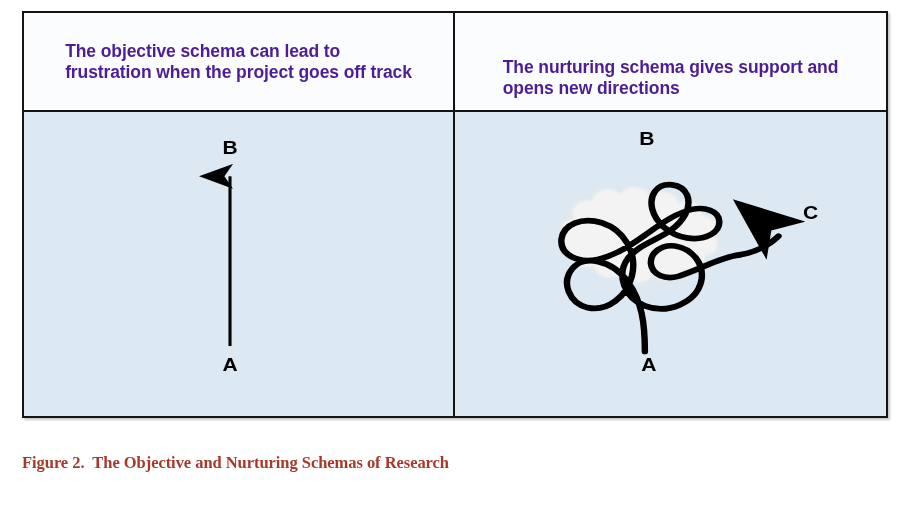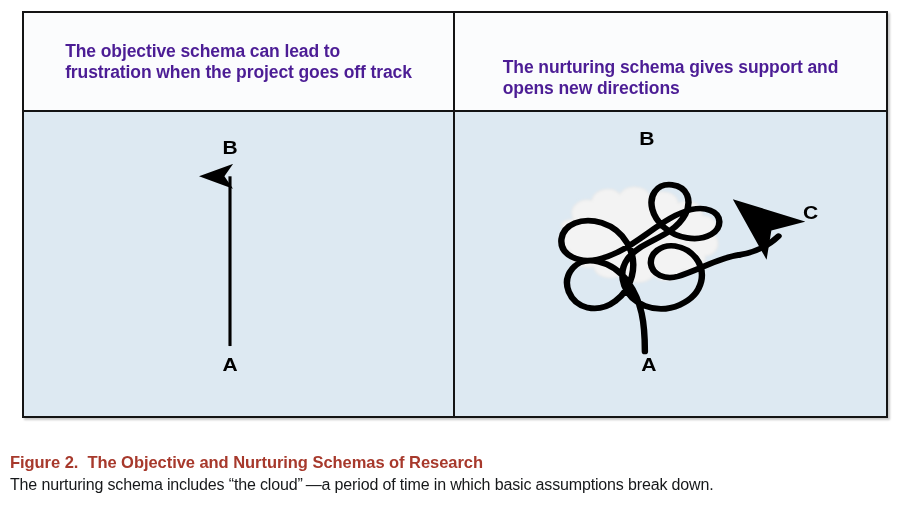--- a/index.html
+++ b/index.html
@@ -84,23 +84,24 @@
     font-family: "Liberation Sans", sans-serif;
     font-size: 21px;
     font-weight: bold;
     fill: #000000;
     text-anchor: middle;
   }
 
   
   .caption {
     position: absolute;
-    left: 10px;
+    left: 22px;
     top: 452px;
     width: 866px;
+    font-family: Liberation Serif, serif;
   }
   .caption-title {
     font-size: 16.5px;
     font-weight: bold;
     color: #a7392c;
     line-height: 1.28;
     letter-spacing: -0.05px;
     white-space: pre;
   }
   .caption-text {
@@ -215,16 +216,15 @@
           <text class="node-label" x="193" y="290">A</text>
           <text class="node-label" x="354" y="120">C</text>
         </svg>
       </div>
 
     </div>
   </div>
 
   <div class="caption">
     <div class="caption-title">Figure 2.  The Objective and Nurturing Schemas of Research</div>
-    <div class="caption-text">The nurturing schema includes “the cloud” —a period of time in which basic assumptions break down.</div>
   </div>
 
 </div>
 
 </body></html>

